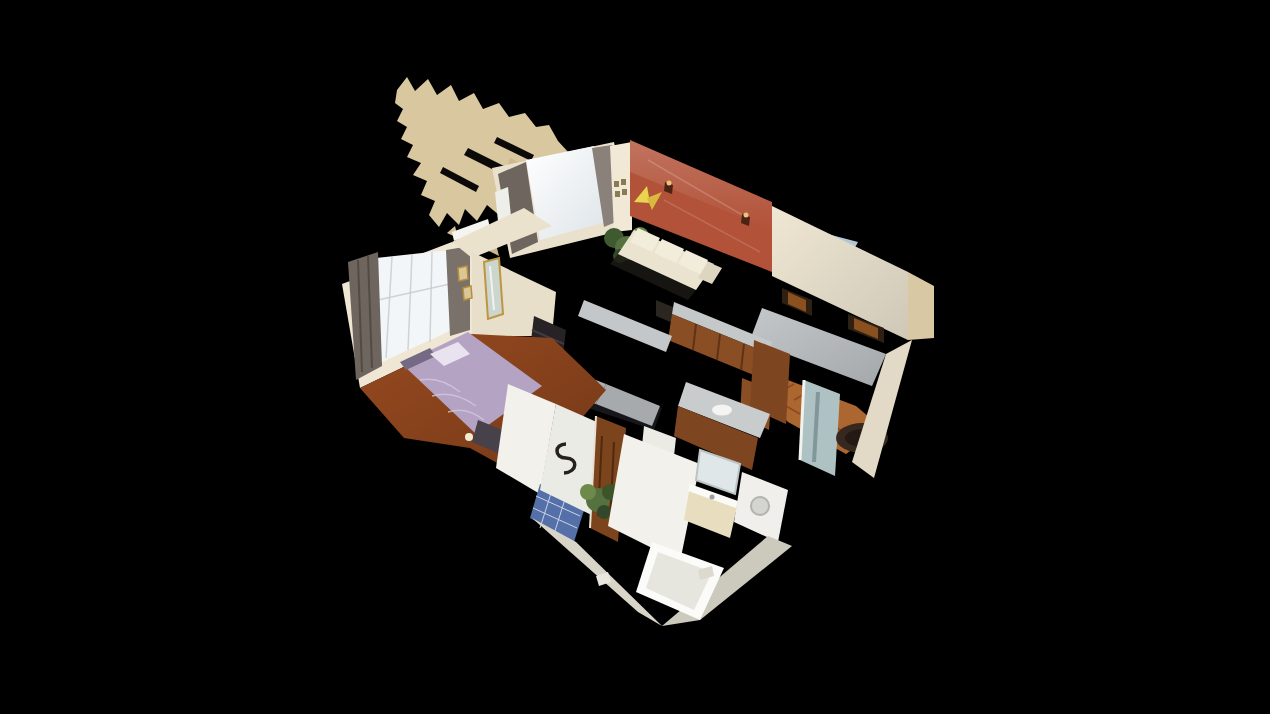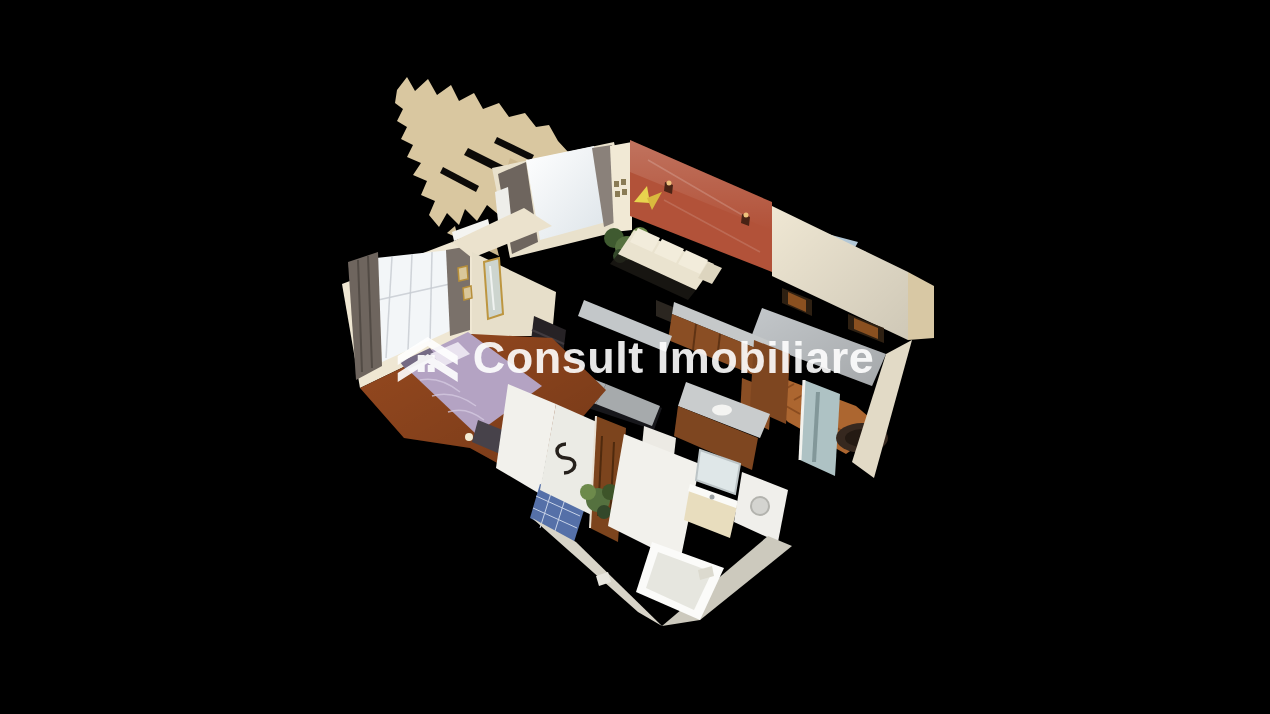--- a/index.html
+++ b/index.html
@@ -219,27 +219,14 @@
     <circle cx="760" cy="506" r="9" fill="#d4d4d0" stroke="#b3b3ae" stroke-width="2"></circle>
     <polygon fill="#d8d4c8" points="532,518 576,542 662,626 638,612"></polygon>
     <polygon fill="#ccc9bd" points="662,626 700,620 792,546 768,536"></polygon>
     <polygon fill="#fbfbf9" points="652,542 724,568 700,620 636,592"></polygon>
     <polygon fill="#e6e6df" points="658,552 712,572 694,610 646,588"></polygon>
     <polygon fill="#e8e6df" points="596,576 608,572 611,582 599,586"></polygon>
     <polygon fill="#dcdacf" points="698,570 712,566 714,576 700,580"></polygon>
   </g>
 </svg>
 
-<div class="watermark">
-  <svg class="wm-logo" width="64" height="50" viewBox="0 0 64 50" xmlns="http://www.w3.org/2000/svg">
-    <g fill="#ffffff">
-      <path d="M2,24 L32,5 L62,24 L62,33 L32,14 L2,33 Z"></path>
-      <path d="M2,41 L32,22 L62,41 L62,50 L32,31 L2,50 Z"></path>
-      <rect x="22" y="23" width="7" height="7"></rect>
-      <rect x="32" y="23" width="7" height="7"></rect>
-      <rect x="22" y="33" width="7" height="7"></rect>
-      <rect x="32" y="33" width="7" height="7"></rect>
-    </g>
-  </svg>
-  <span class="wm-text">Consult Imobiliare</span>
+
 </div>
 
-</div>
-
 </body></html>

